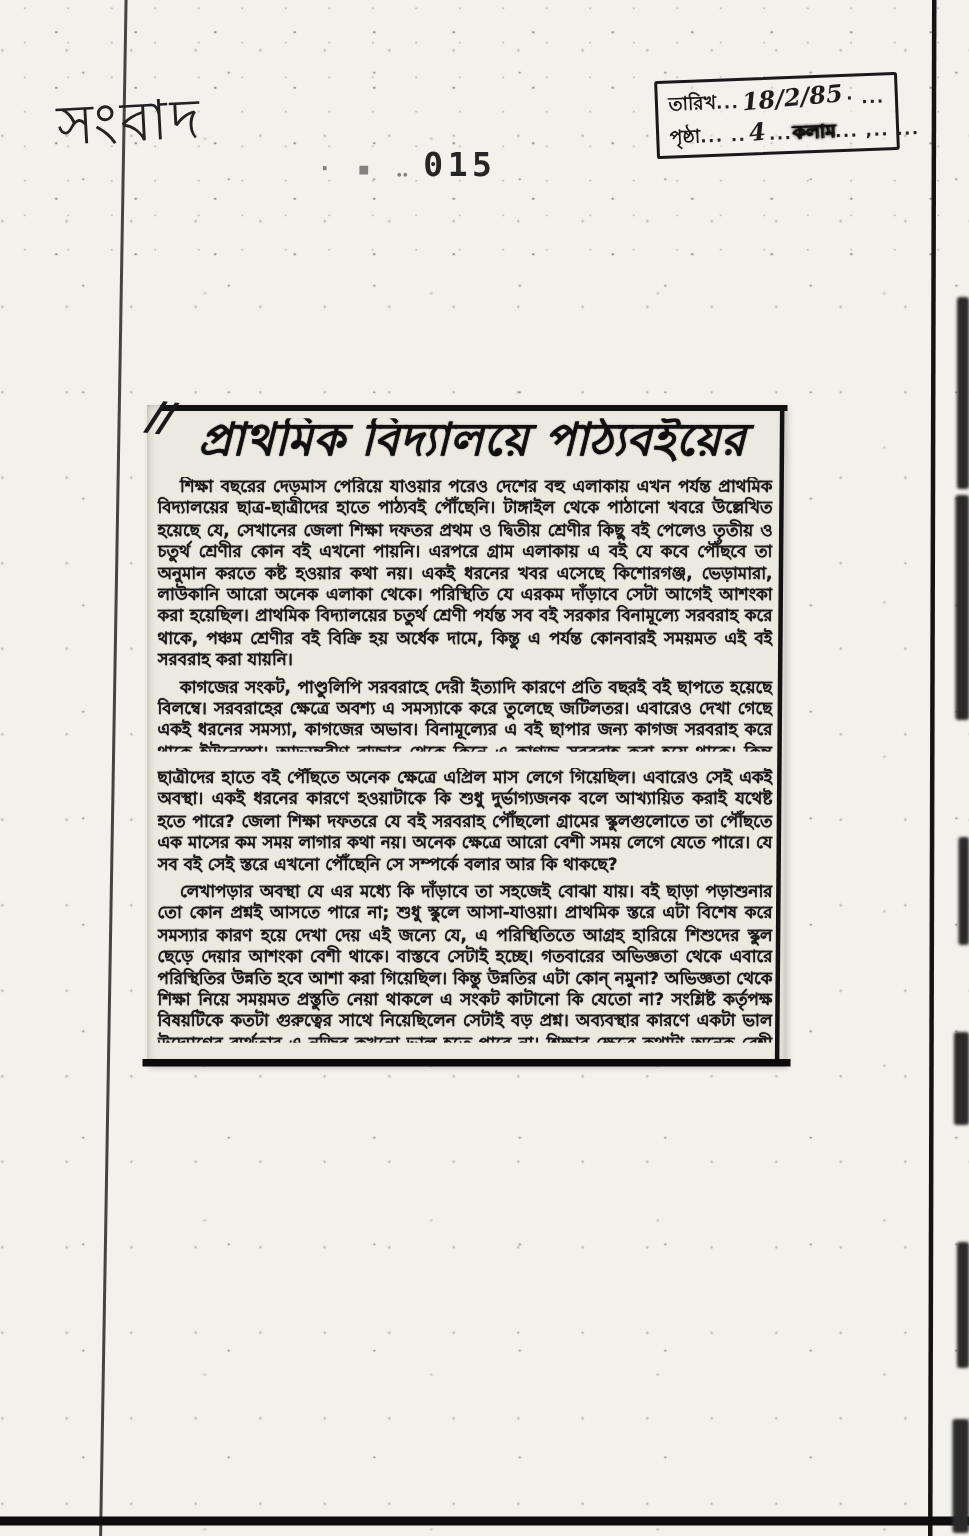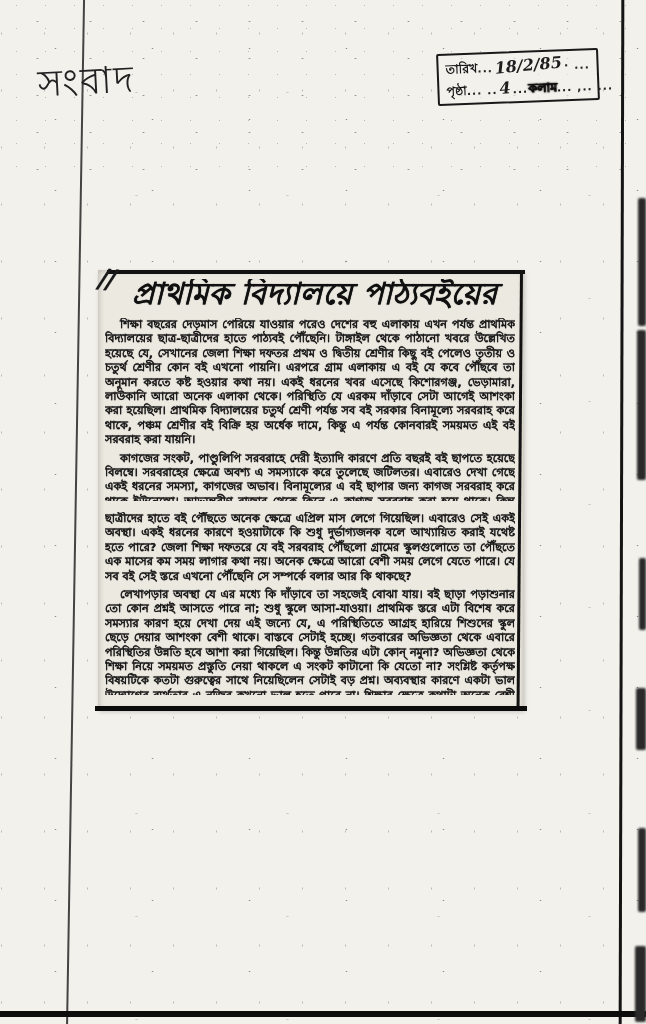--- a/index.html
+++ b/index.html
@@ -138,20 +138,23 @@
 
   <div class="edge-blob" style="left:638px;top:198px;width:8px;height:128px;"></div>
   <div class="edge-blob" style="left:637px;top:330px;width:9px;height:150px;"></div>
   <div class="edge-blob" style="left:639px;top:558px;width:7px;height:72px;"></div>
   <div class="edge-blob" style="left:636px;top:688px;width:10px;height:62px;"></div>
   <div class="edge-blob" style="left:638px;top:828px;width:8px;height:84px;"></div>
   <div class="edge-blob" style="left:635px;top:946px;width:11px;height:76px;"></div>
 
   <div class="handwriting">সংবাদ</div>
 
+  <div class="serial">
+    <span class="pre">· ▪ ‥</span><span>015</span>
+  </div>
 
   <div class="stamp-box">
     <div class="stamp-row">
       <span class="stamp-label">তারিখ</span>
       <span class="stamp-dots">...</span>
       <span class="hand-val">18/2/85</span>
       <span class="stamp-dots">· ...</span>
     </div>
     <div class="stamp-row">
       <span class="stamp-label">পৃষ্ঠা</span>

